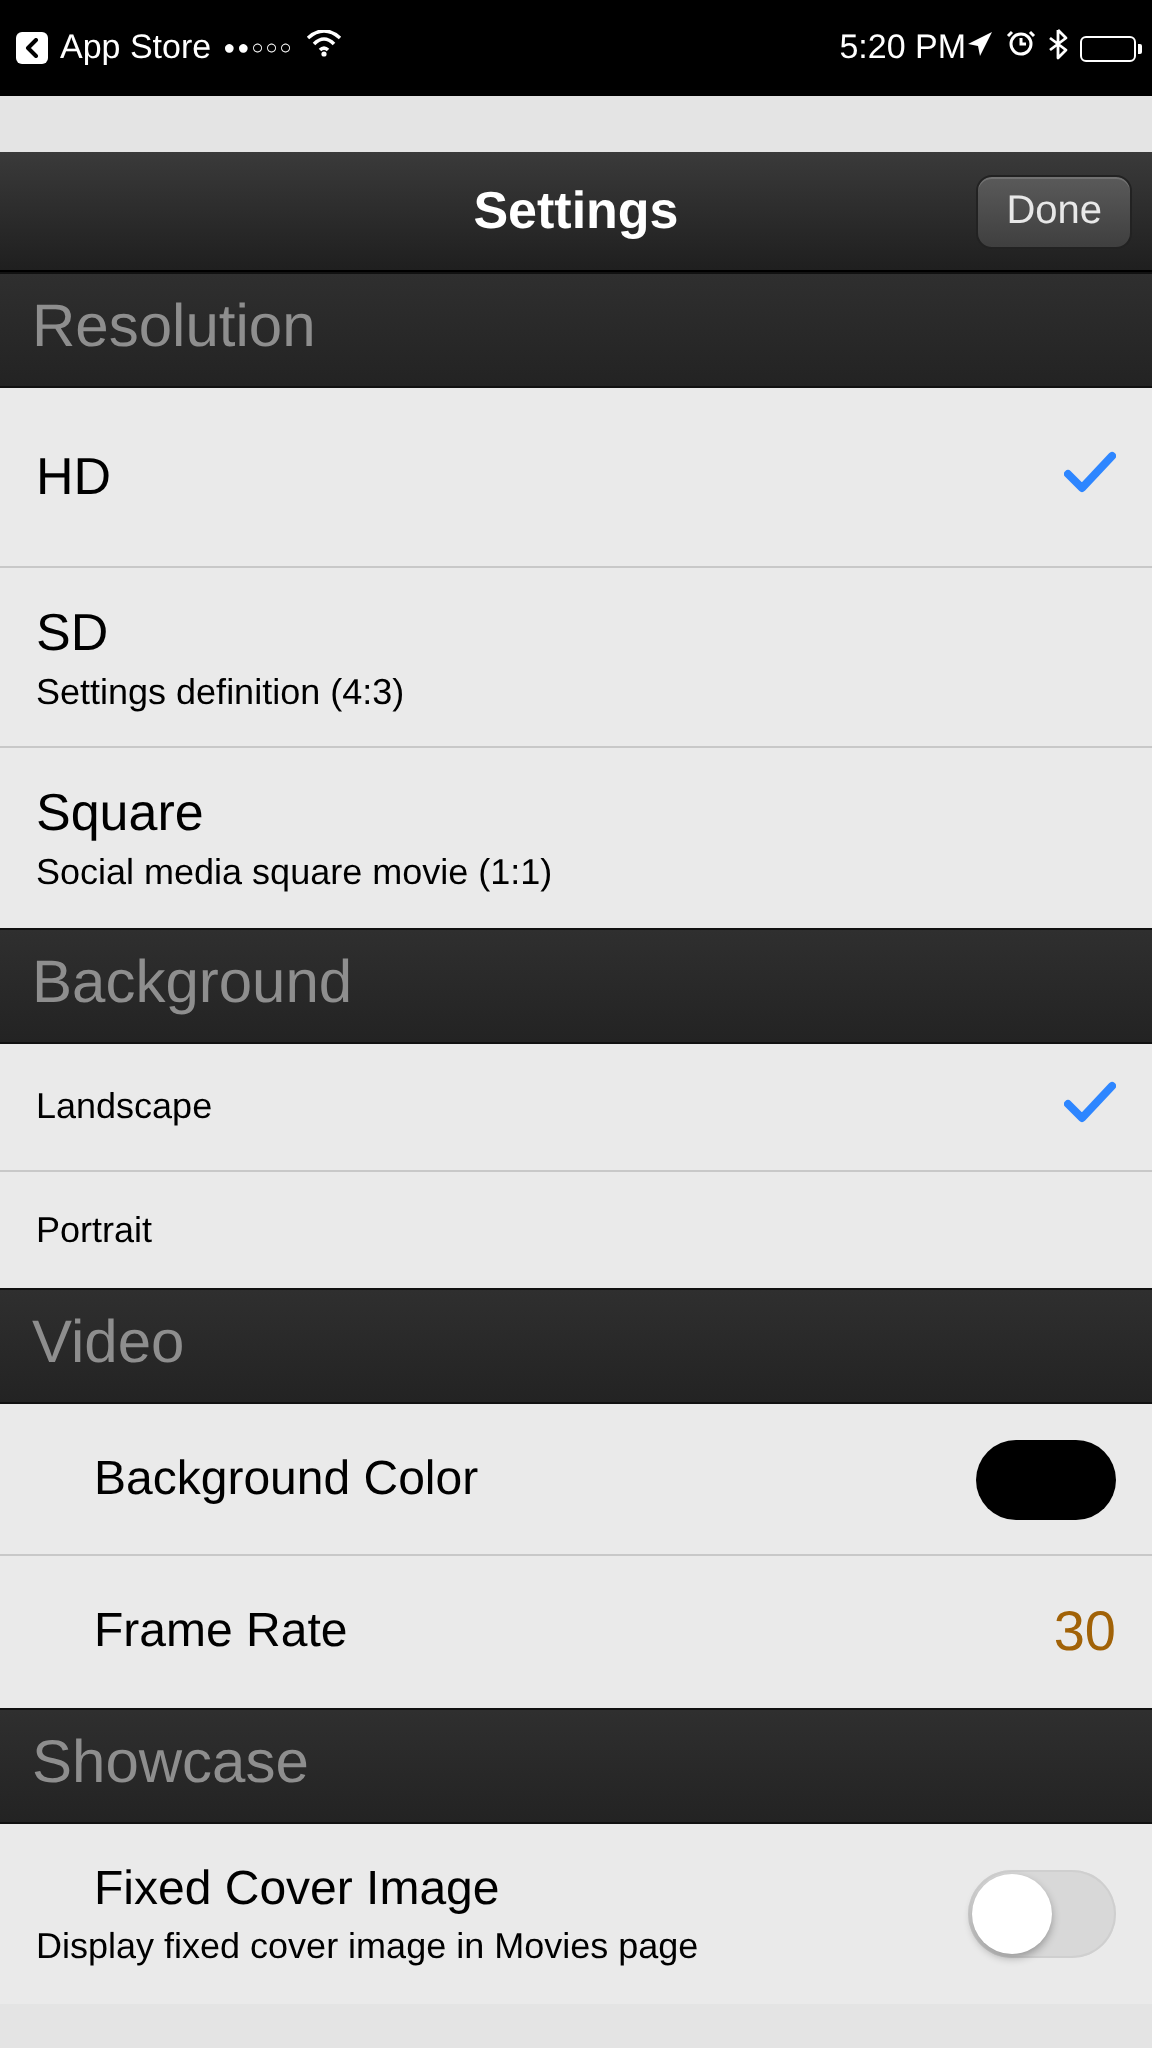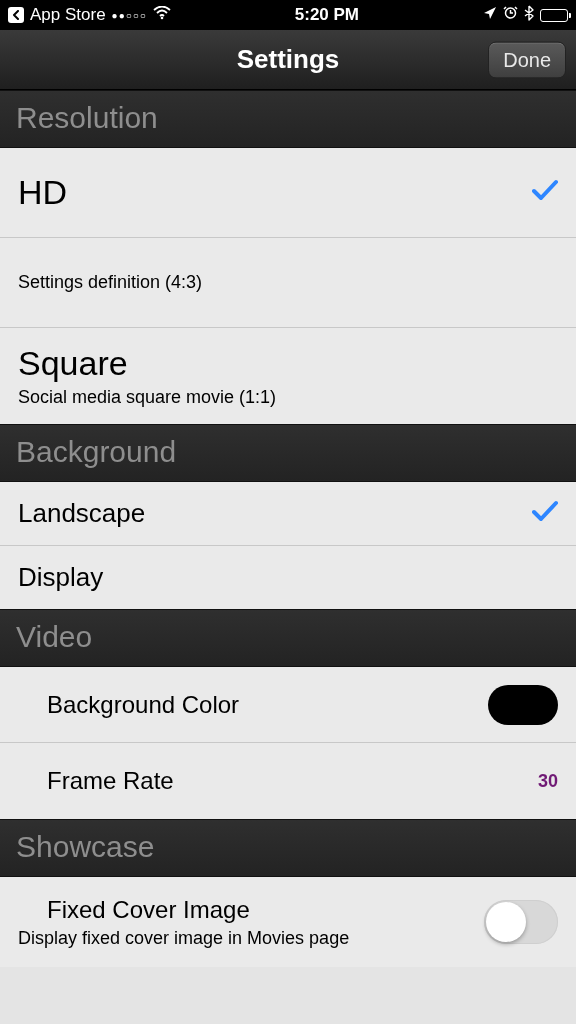--- a/index.html
+++ b/index.html
@@ -1,30 +1,30 @@
 <!DOCTYPE html>
 <html><head>
 <meta charset="utf-8">
 <style>
   * { margin: 0; padding: 0; box-sizing: border-box; font-family: -apple-system, "Helvetica Neue", Helvetica, Arial, sans-serif; }
   html, body { width: 576px; height: 1024px; background: #e4e4e4; overflow: hidden; }
 
   
   .status-bar {
-    height: 30px;
+    height: 48px;
     background: #000;
     color: #fff;
     display: flex;
     align-items: center;
     padding: 0 8px;
     font-size: 17px;
     font-weight: 500;
   }
   .status-left { display: flex; align-items: center; gap: 6px; }
-  .status-center { flex: 1; text-align: center; font-weight: 700; }
+  .status-center { flex: 1; text-align: right; font-weight: 400; }
   .status-right { display: flex; align-items: center; gap: 6px; }
   .back-badge {
     width: 16px; height: 16px; background: #fff; border-radius: 3px;
     display: flex; align-items: center; justify-content: center;
   }
   .back-badge svg { width: 10px; height: 10px; }
   .dots { letter-spacing: 1px; font-size: 10px; }
   .battery {
     width: 28px; height: 13px; border: 1.5px solid #fff; border-radius: 3px;
     position: relative; display: inline-block;
@@ -37,20 +37,21 @@
 
   
   .nav-bar {
     height: 60px;
     background: linear-gradient(#3a3a3a, #1f1f1f);
     border-bottom: 1px solid #000;
     display: flex;
     align-items: center;
     justify-content: center;
     position: relative;
+    margin-top: 28px;
   }
   .nav-title { color: #fff; font-size: 26px; font-weight: 600; }
   .done-btn {
     position: absolute; right: 10px; top: 50%; transform: translateY(-50%);
     background: linear-gradient(#5a5a5a, #3f3f3f);
     border: 1px solid #222; border-radius: 8px;
     color: #e8e8e8; font-size: 20px; font-weight: 400;
     padding: 6px 14px; box-shadow: inset 0 1px 0 rgba(255,255,255,0.15);
   }
 
@@ -68,45 +69,45 @@
   .list { background: #eaeaea; }
   .row {
     padding: 16px 18px 16px 18px;
     border-bottom: 1px solid #c8c8c8;
     display: flex;
     align-items: center;
     justify-content: space-between;
   }
   .row:last-child { border-bottom: none; }
   .row-text { display: flex; flex-direction: column; gap: 4px; }
-  .row-title { color: #000; font-size: 34px; font-weight: 400; }
+  .row-title { color: #000; font-size: 26px; font-weight: 400; }
   .row-title.sm { font-size: 24px; margin-left: 29px; }
   .row-sub { color: #000; font-size: 18px; font-weight: 300; }
-  .row-value { color: #701a75; font-size: 18px; font-weight: bold; }
+  .row-value { color: #a16207; font-size: 28px; }
 
   .check { color: #2e86ff; font-size: 26px; font-weight: 700; }
   .check svg { width: 26px; height: 22px; }
 
   .color-pill {
     width: 70px; height: 40px; background: #000; border-radius: 20px;
   }
 
   .toggle {
     width: 74px; height: 44px; background: #d8d8d8; border-radius: 22px;
     position: relative; box-shadow: inset 0 0 0 1px #cfcfcf;
   }
   .toggle .knob {
     position: absolute; left: 2px; top: 2px; width: 40px; height: 40px;
     background: #fff; border-radius: 50%;
     box-shadow: 0 2px 4px rgba(0,0,0,0.3);
   }
 
   .tall { min-height: 90px; }
   .med { min-height: 58px; }
-  .single .row-title { font-size: 26px; }
+  .single .row-title { font-size: 18px; }
 </style>
 </head>
 <body>
 
 <div class="status-bar">
   <div class="status-left">
     <span class="back-badge">
       <svg viewBox="0 0 10 10">
           <path d="M7 1 L3 5 L7 9" stroke="#000" stroke-width="2" fill="none" stroke-linecap="round" stroke-linejoin="round"></path>
         </svg>
@@ -157,20 +158,21 @@
       <span class="row-title">HD</span>
     </div>
     <span class="check">
       <svg viewBox="0 0 26 22">
           <path d="M2 12 L9 19 L24 3" stroke="#2e86ff" stroke-width="4" fill="none" stroke-linecap="round" stroke-linejoin="round"></path>
         </svg>
     </span>
   </div>
   <div class="row tall">
     <div class="row-text">
+      <span class="row-title">SD</span>
       <span class="row-sub">Settings definition (4:3)</span>
     </div>
   </div>
   <div class="row tall">
     <div class="row-text">
       <span class="row-title">Square</span>
       <span class="row-sub">Social media square movie (1:1)</span>
     </div>
   </div>
 </div>
@@ -179,21 +181,21 @@
 <div class="list">
   <div class="row med single">
     <span class="row-title">Landscape</span>
     <span class="check">
       <svg viewBox="0 0 26 22">
           <path d="M2 12 L9 19 L24 3" stroke="#2e86ff" stroke-width="4" fill="none" stroke-linecap="round" stroke-linejoin="round"></path>
         </svg>
     </span>
   </div>
   <div class="row med single">
-    <span class="row-title">Display</span>
+    <span class="row-title">Portrait</span>
   </div>
 </div>
 
 <div class="section-header">Video</div>
 <div class="list">
   <div class="row" style="min-height:76px">
     <span class="row-title sm">Background Color</span>
     <span class="color-pill"></span>
   </div>
   <div class="row" style="min-height:76px">

